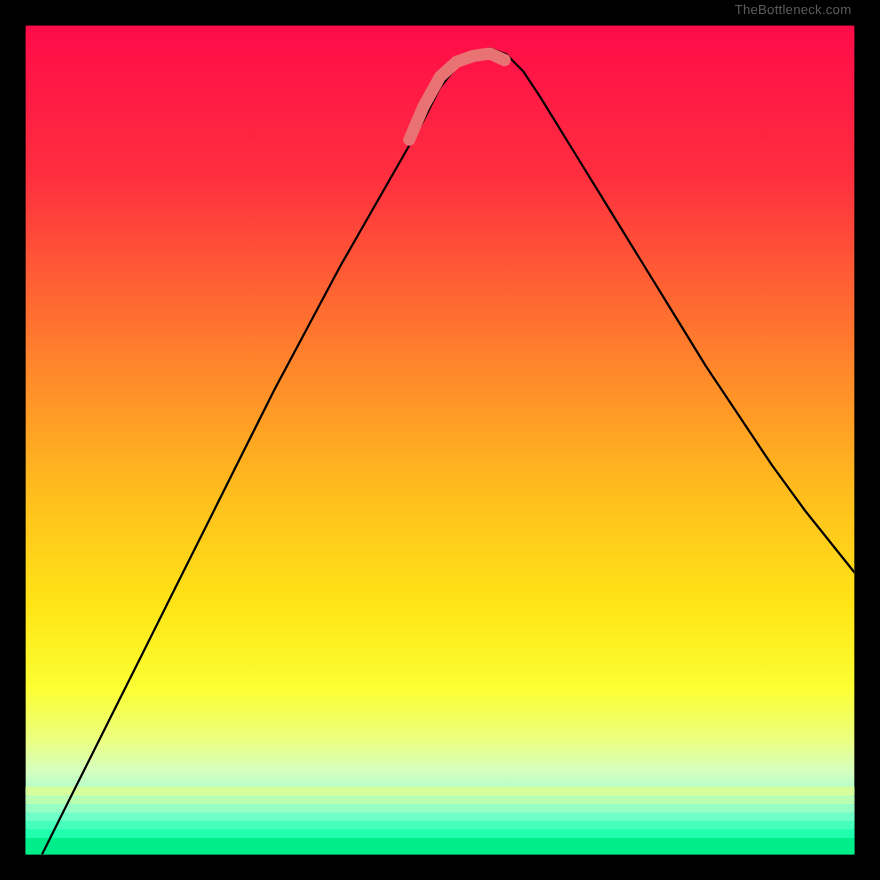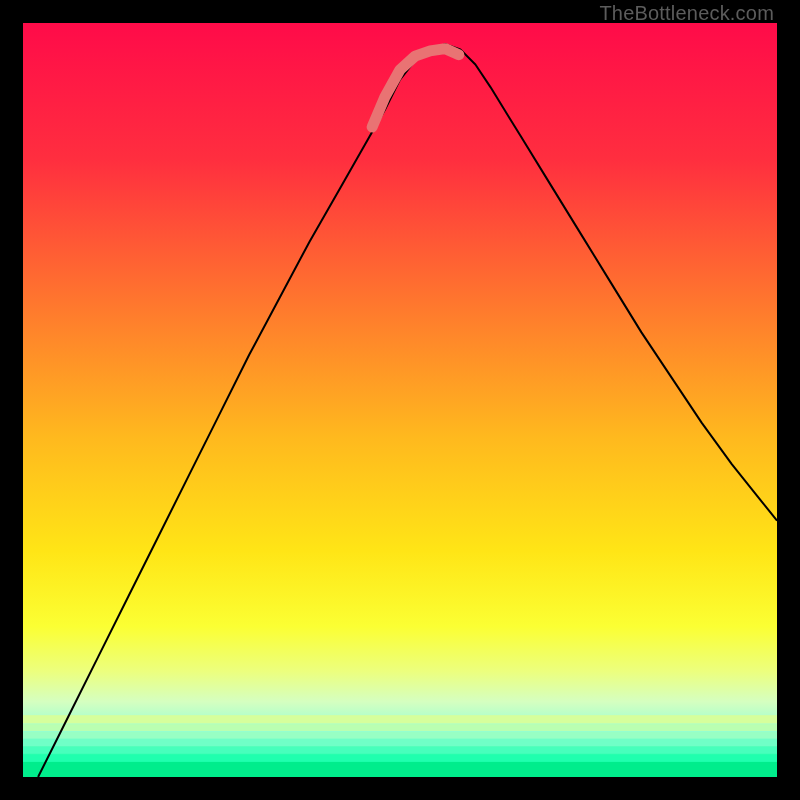--- a/index.html
+++ b/index.html
@@ -23,21 +23,21 @@
     top: 23px;
     width: 754px;
     height: 754px;
     overflow: hidden;
   }
   .watermark {
     position: absolute;
     top: 2px;
     right: 26px;
     color: #5c5c5c;
-    font-size: 20px;
+    font-size: 12px;
     font-weight: 500;
     letter-spacing: 0.2px;
     z-index: 10;
   }
   svg { display: block; }
 </style>
 </head>
 <body>
 
 <div class="frame">

